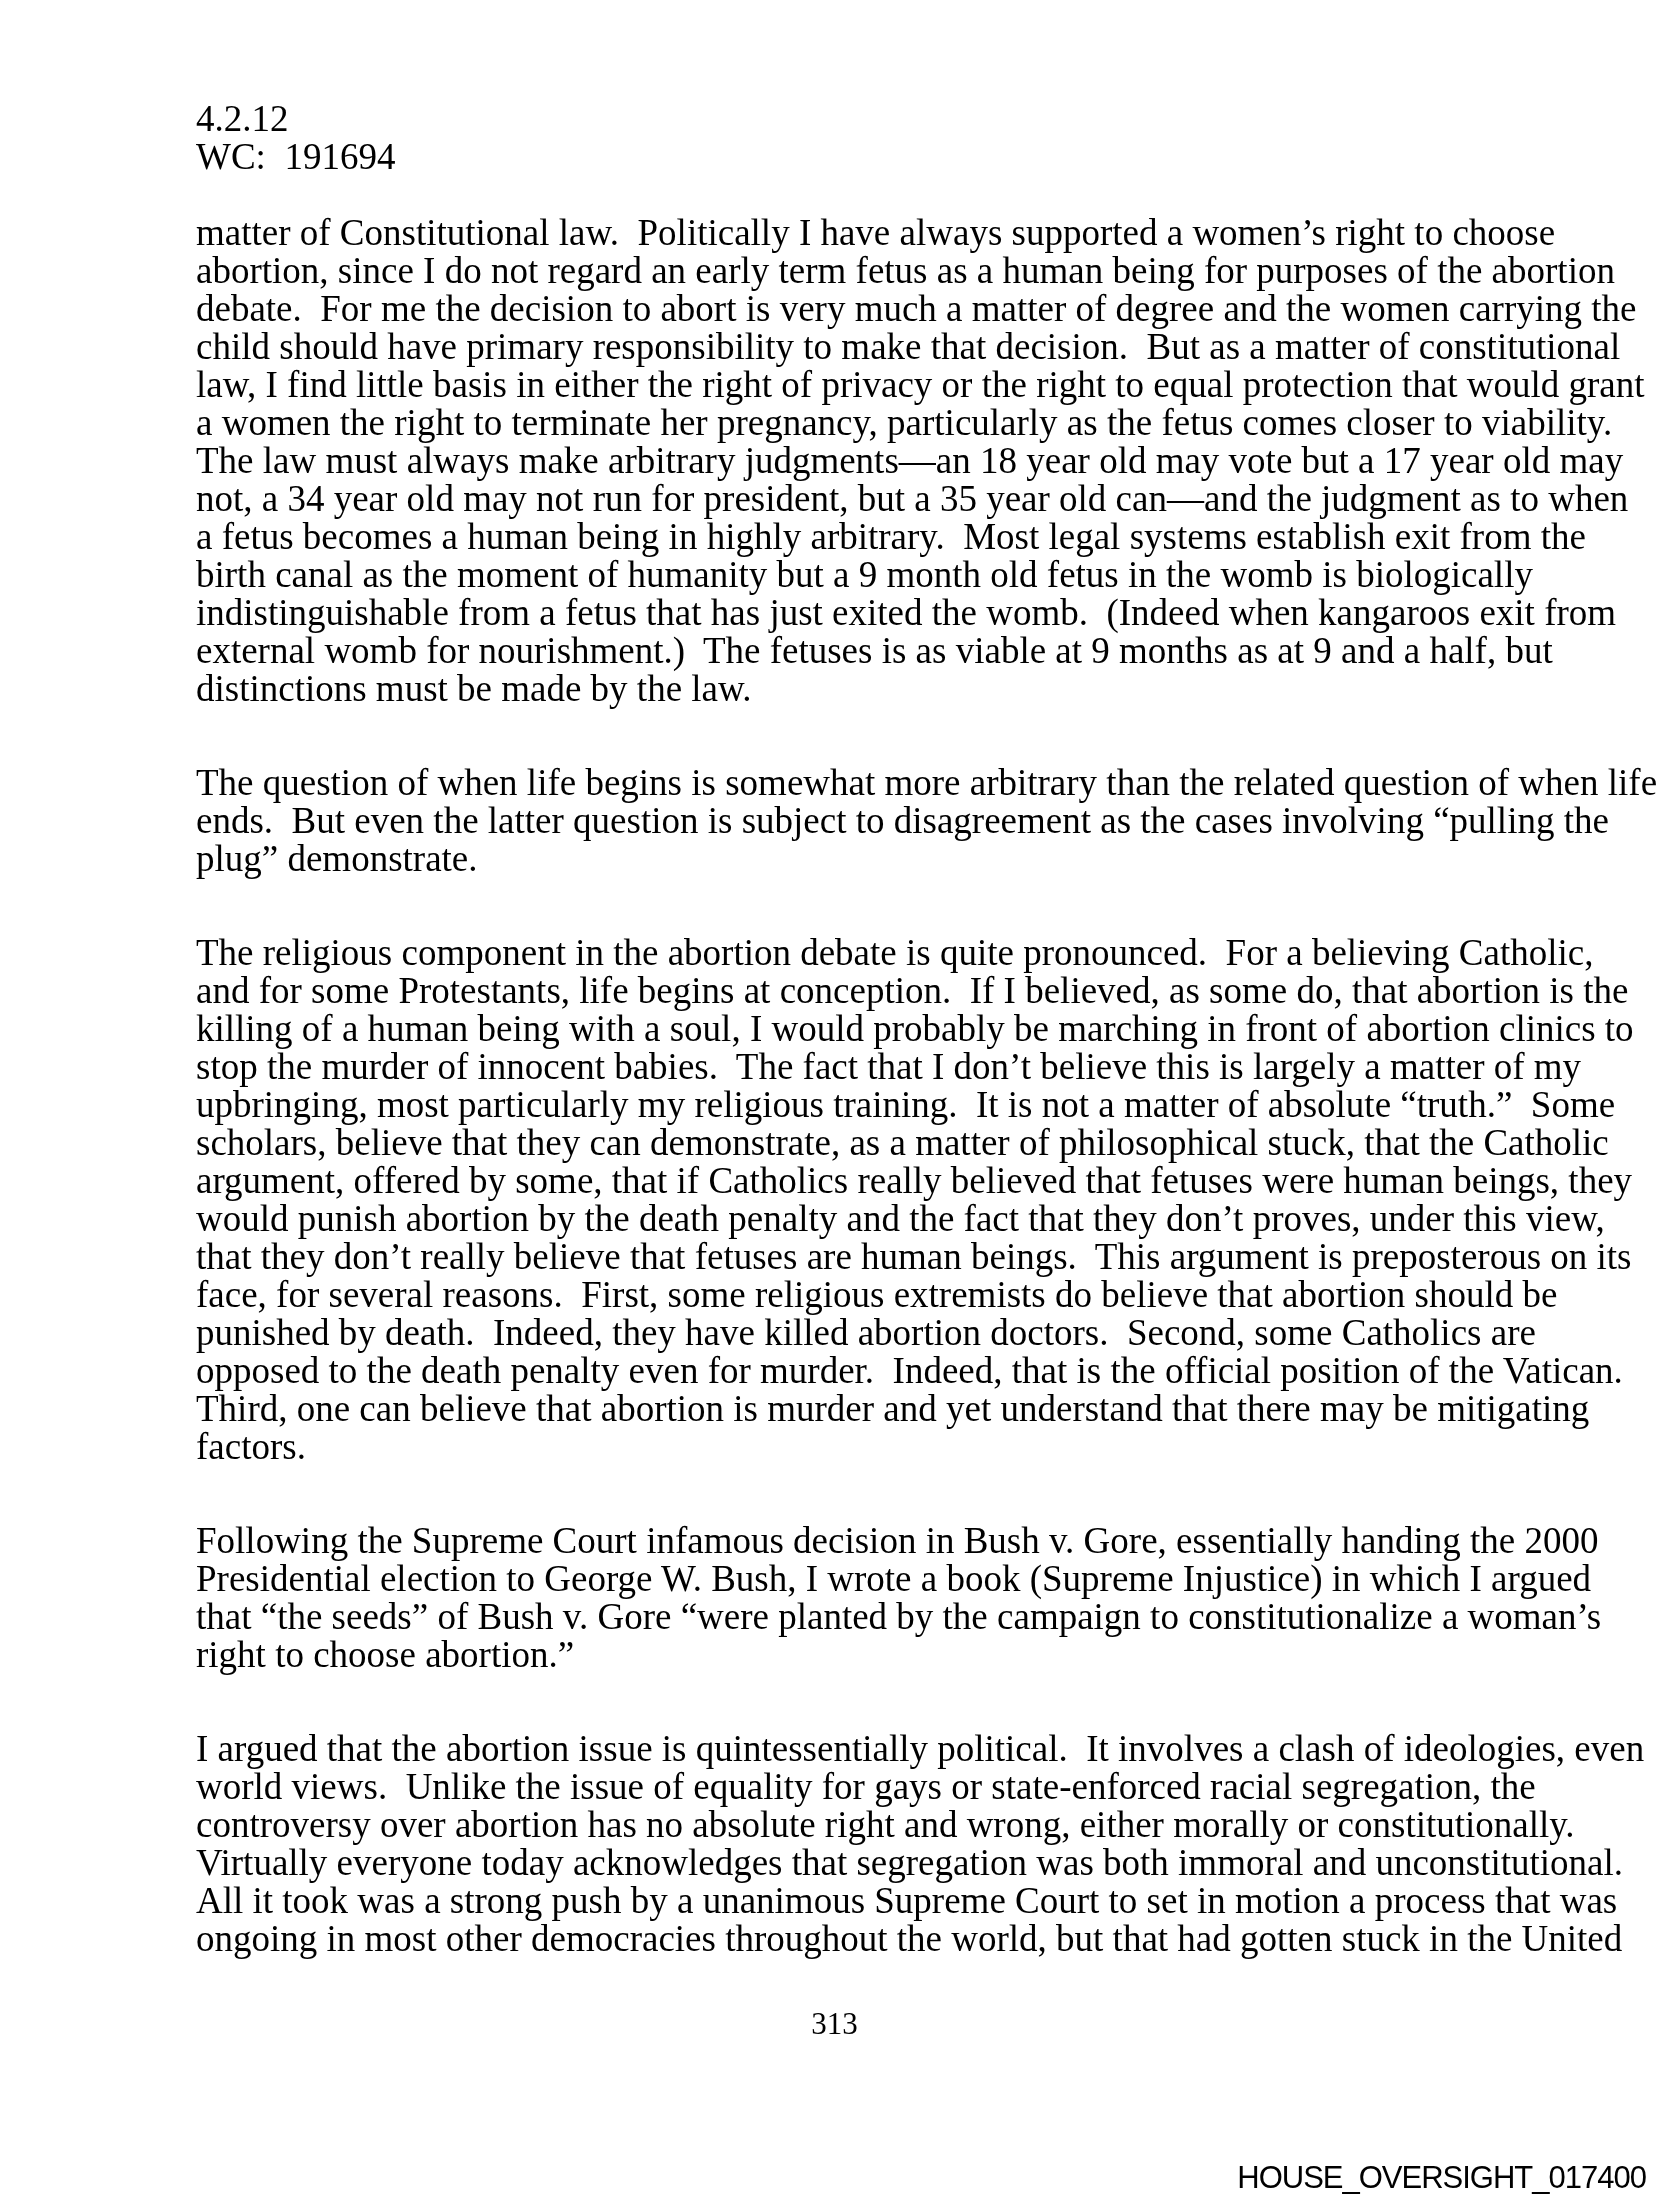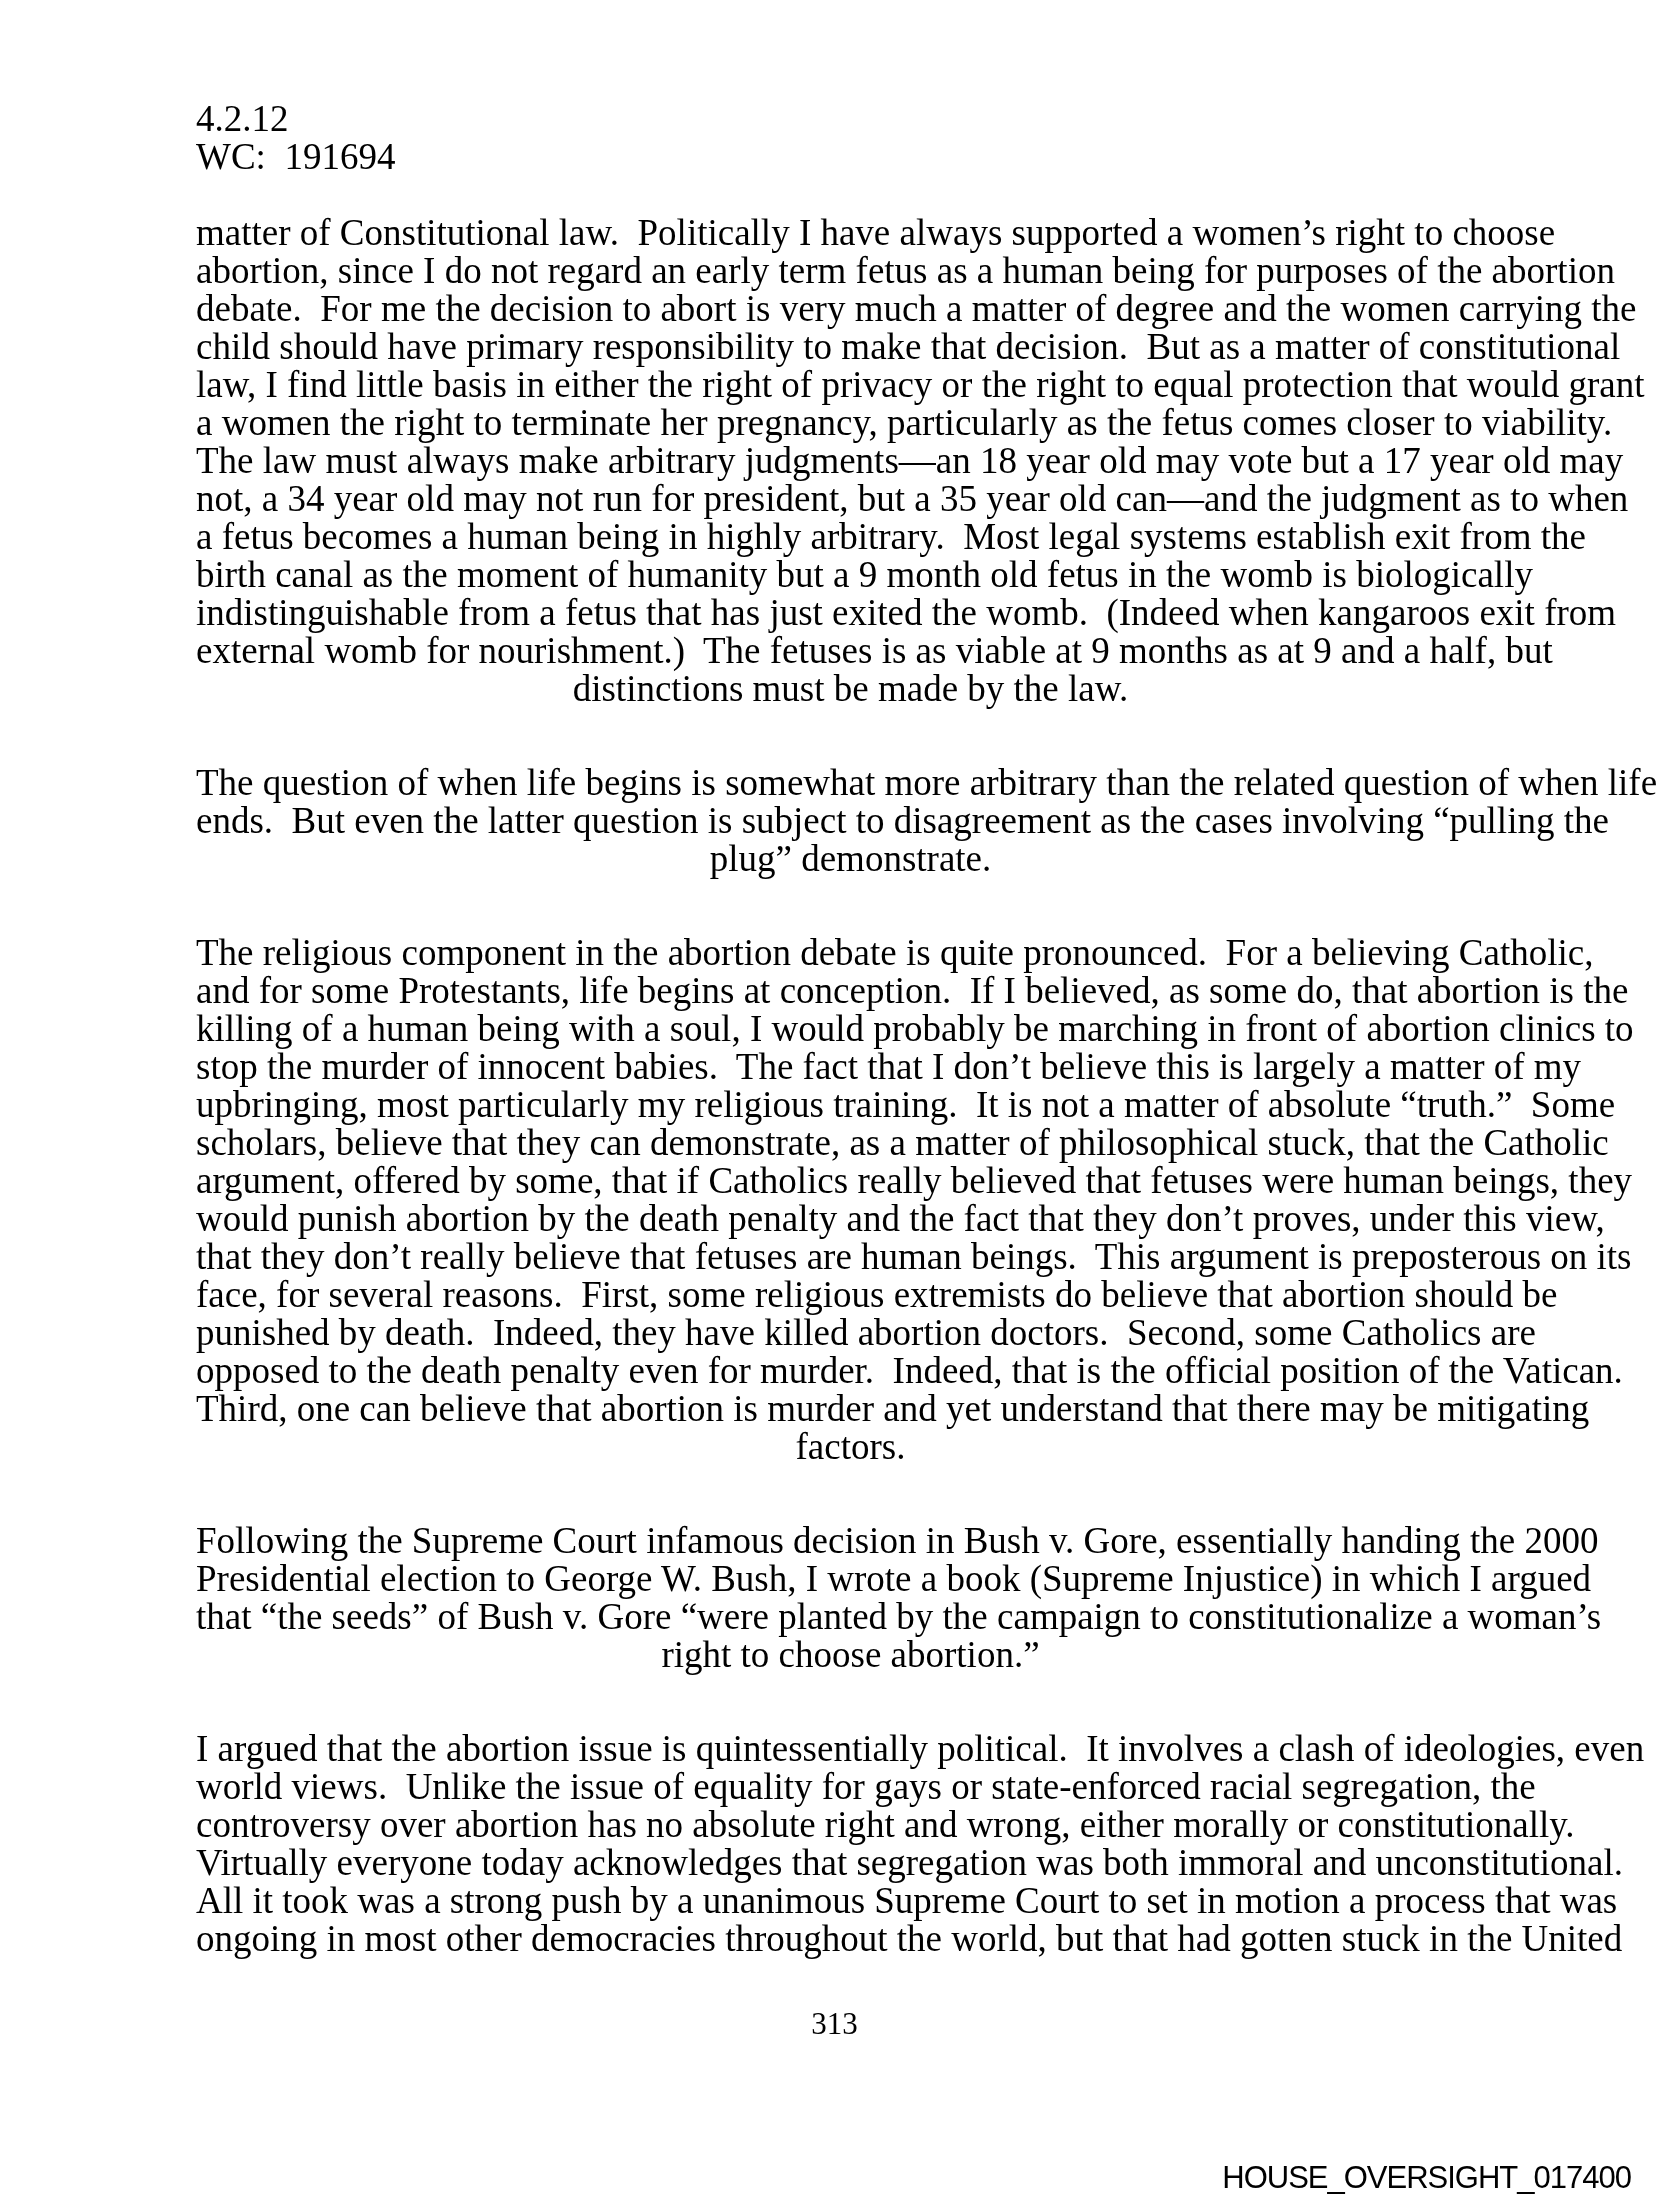--- a/index.html
+++ b/index.html
@@ -32,21 +32,20 @@
     line-height: 38px;
     color: #000000;
   }
   .line {
     display: block;
     height: 38px;
     white-space: pre;
   }
   .para {
     display: block;
-    text-align: center;
   }
   .para + .para {
     margin-top: 56px;
   }
   .header {
     display: block;
     margin-bottom: 38px;
   }
   .page-number {
     position: absolute;
@@ -55,21 +54,21 @@
     top: 1989px;
     text-align: center;
     font-family: "Liberation Serif", "DejaVu Serif", serif;
     font-size: 31px;
     line-height: 38px;
     color: #000000;
     margin-top: 16px;
   }
   .bates-stamp {
     position: absolute;
-    right: 38px;
+    right: 23px;
     top: 2158px;
     font-family: "Liberation Sans", "DejaVu Sans", sans-serif;
     font-size: 31px;
     line-height: 39px;
     letter-spacing: -1px;
     color: #000000;
     white-space: pre;
   }
 </style>
 </head>

